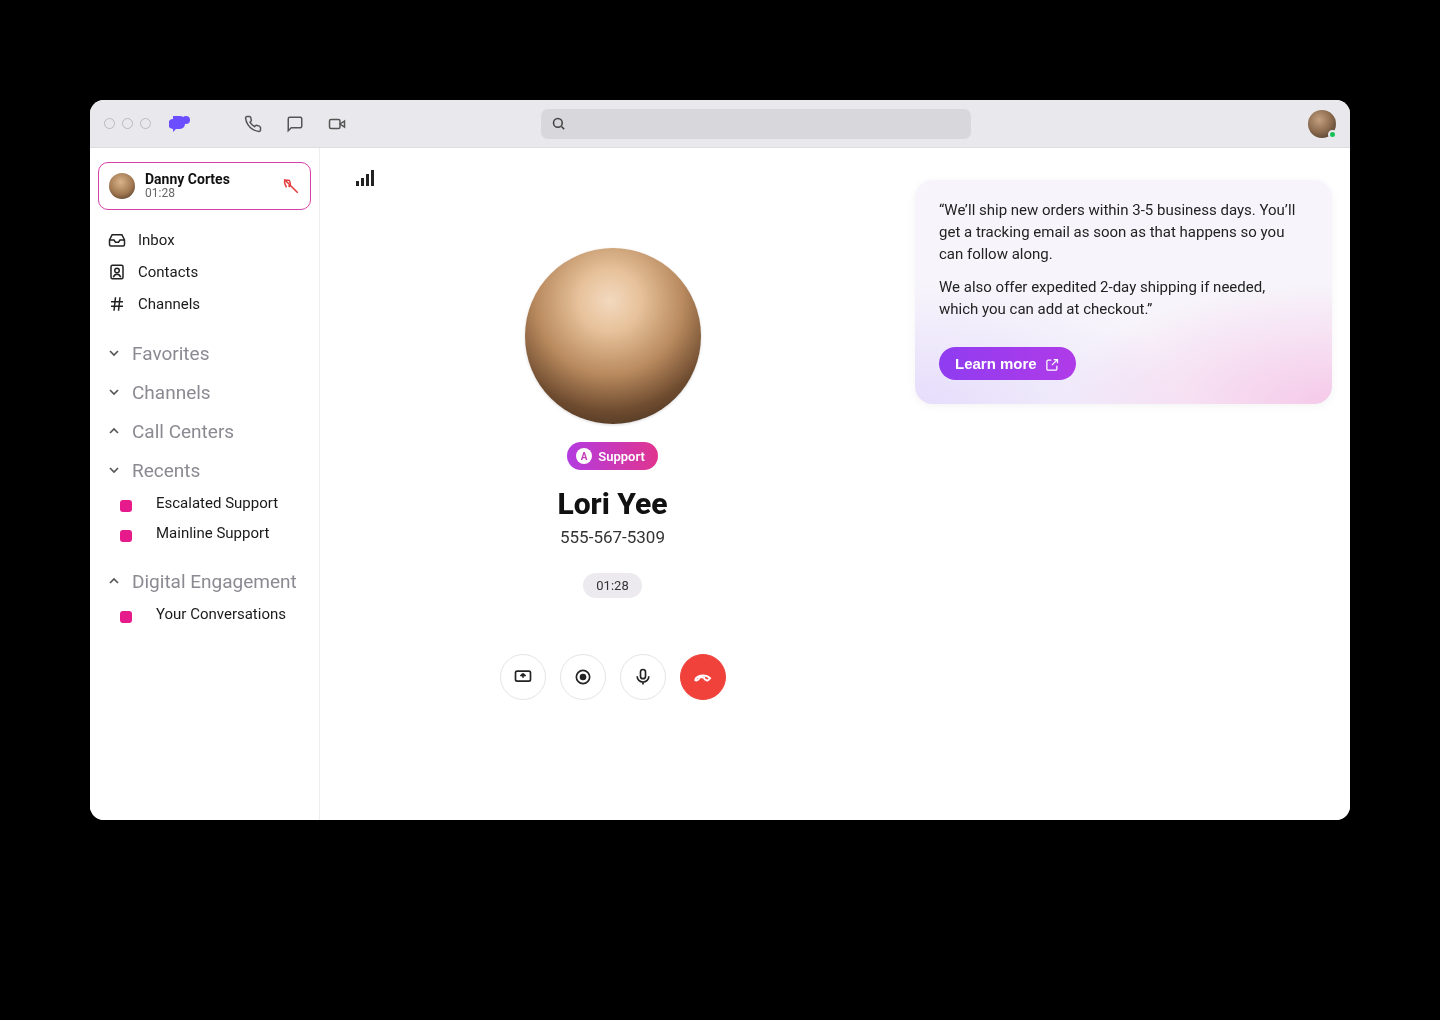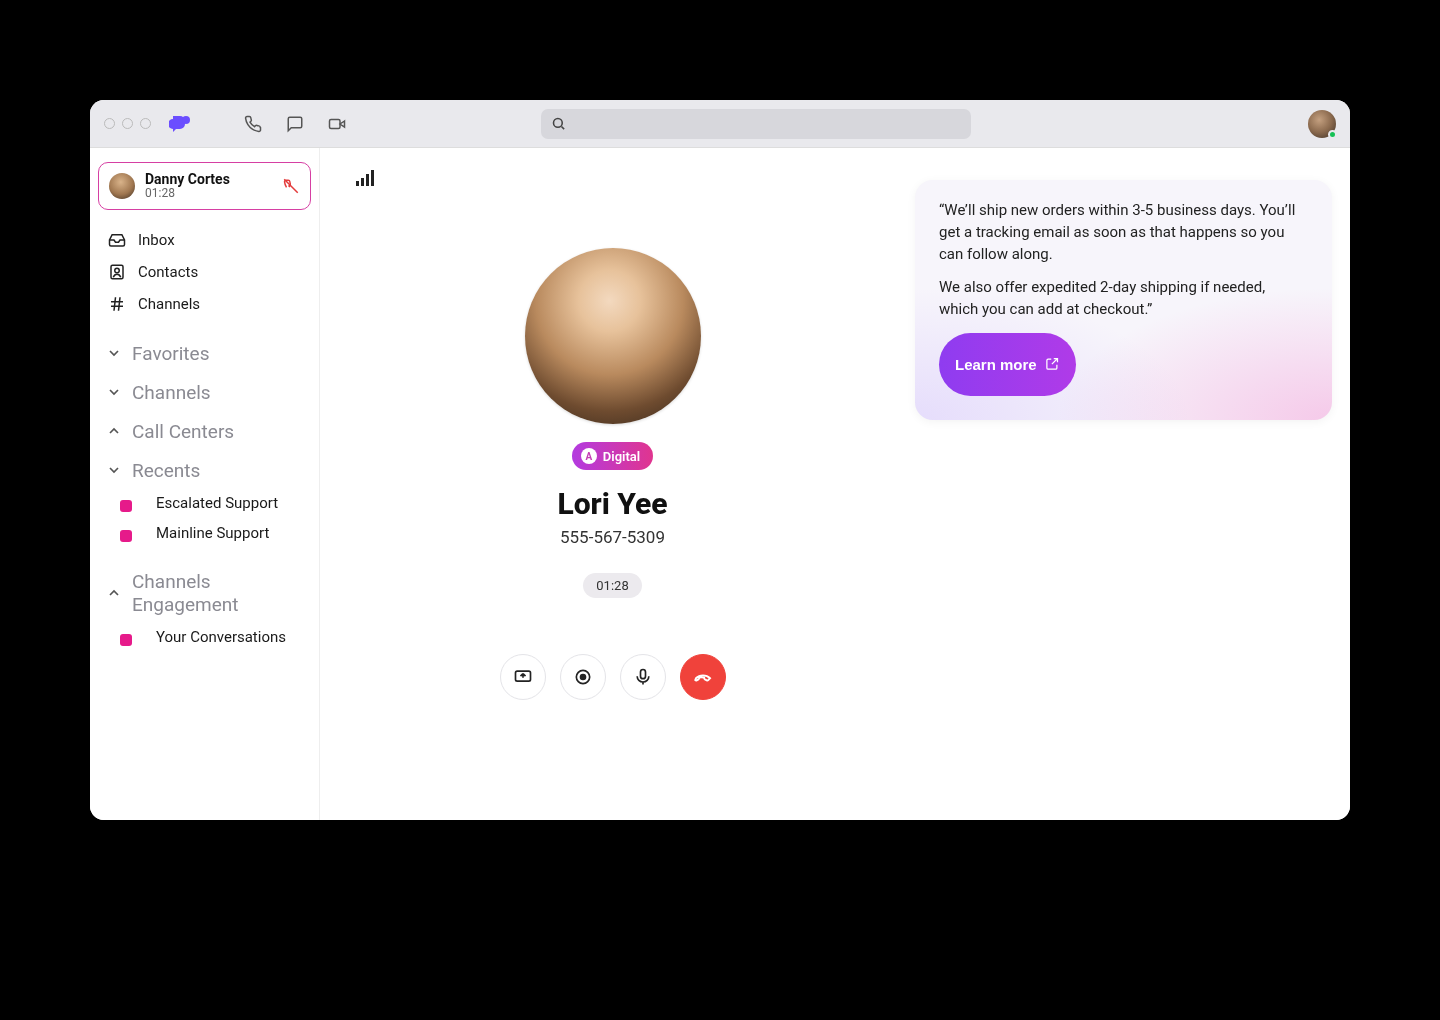--- a/index.html
+++ b/index.html
@@ -183,22 +183,22 @@
   background:#b33be0;
   clip-path: polygon(25% 5%, 75% 5%, 100% 50%, 75% 95%, 25% 95%, 0% 50%);
   display:flex; align-items:center; justify-content:center;
   color:#fff; font-size:11px; font-weight:700;
 }
 .assist-title { font-size:17px; font-weight:700; color:#111; margin-bottom:10px; }
 .assist-text { font-size:15px; color:#222; line-height:1.45; margin-bottom:12px; }
 .learn-more-btn {
   background: linear-gradient(90deg, #8f3cf0 0%, #b03be8 100%);
   color:#fff; font-size:15px; font-weight:600;
-  padding: 23px 16px; border:none; border-radius: 999px;
-  display:inline-flex; align-items:flex-start; gap:8px; cursor:pointer;
+  padding: 8px 16px; border:none; border-radius: 999px;
+  display:inline-flex; align-items:flex-end; gap:8px; cursor:pointer;margin-top:14px;
 }
 .assist-card .content-pad { padding: 20px 24px 24px 24px; }
 </style>
 </head>
 <body>
 
 <div class="app-window">
 
   <div class="titlebar">
     <div class="traffic-lights">
@@ -337,42 +337,42 @@
       </div>
 
       <div class="sidebar-gap"></div>
 
       <div class="section">
         <span class="chev">
             <svg viewBox="0 0 24 24" width="16" height="16" fill="none" stroke="currentColor" stroke-width="2.5">
               <polyline points="6 15 12 9 18 15"></polyline>
             </svg>
           </span>
-        <span>Channels Engagement</span>
+        <span>Digital Engagement</span>
       </div>
       <div class="sub-item">
         <div class="sq"></div>
         <span>Your Conversations</span>
       </div>
     </div>
 
     <div class="main">
       <div class="call-area">
         <div class="sig-icon">
           <svg viewBox="0 0 20 16" width="20" height="16">
               <rect x="0" y="11" width="3" height="5" fill="#222"></rect>
               <rect x="5" y="8" width="3" height="8" fill="#222"></rect>
               <rect x="10" y="4" width="3" height="12" fill="#222"></rect>
               <rect x="15" y="0" width="3" height="16" fill="#222"></rect>
             </svg>
         </div>
         <div class="caller-avatar"></div>
         <div class="enabled-pill">
           <span class="mini-badge">A</span>
-          <span>Digital</span>
+          <span>Support</span>
         </div>
         <div class="caller-name">Lori Yee</div>
         <div class="caller-phone">555-567-5309</div>
         <div class="duration-pill">01:28</div>
         <div class="call-controls">
           <div class="ctrl-btn">
             <svg viewBox="0 0 24 24" width="20" height="20" fill="none" stroke="currentColor" stroke-width="2">
                 <rect x="3" y="5" width="18" height="12" rx="2"></rect>
                 <path d="M12 13V8m0 0l-3 3m3-3l3 3"></path>
               </svg>

